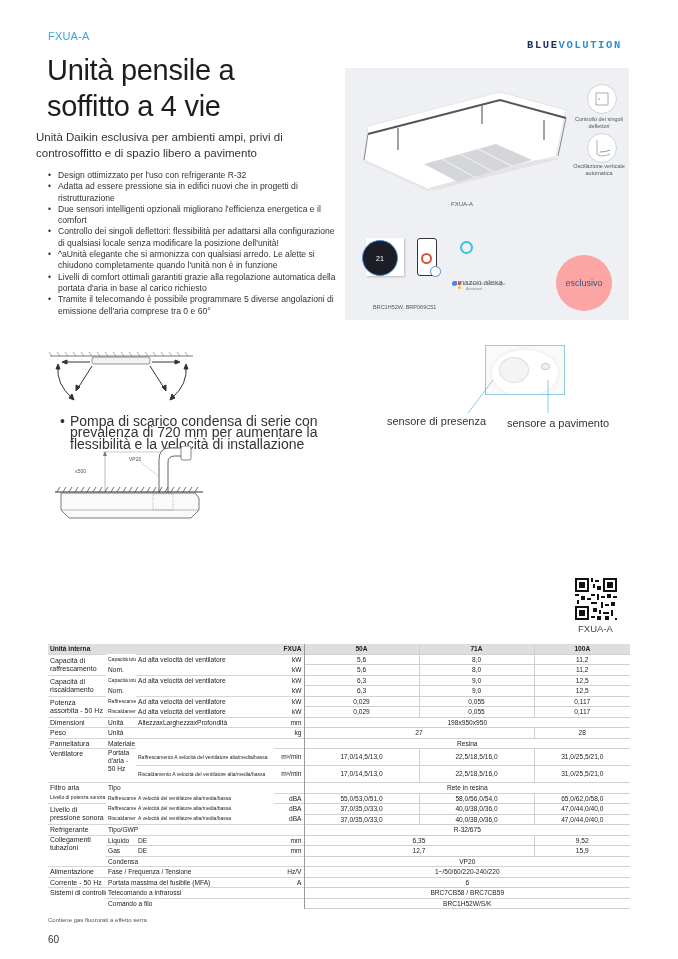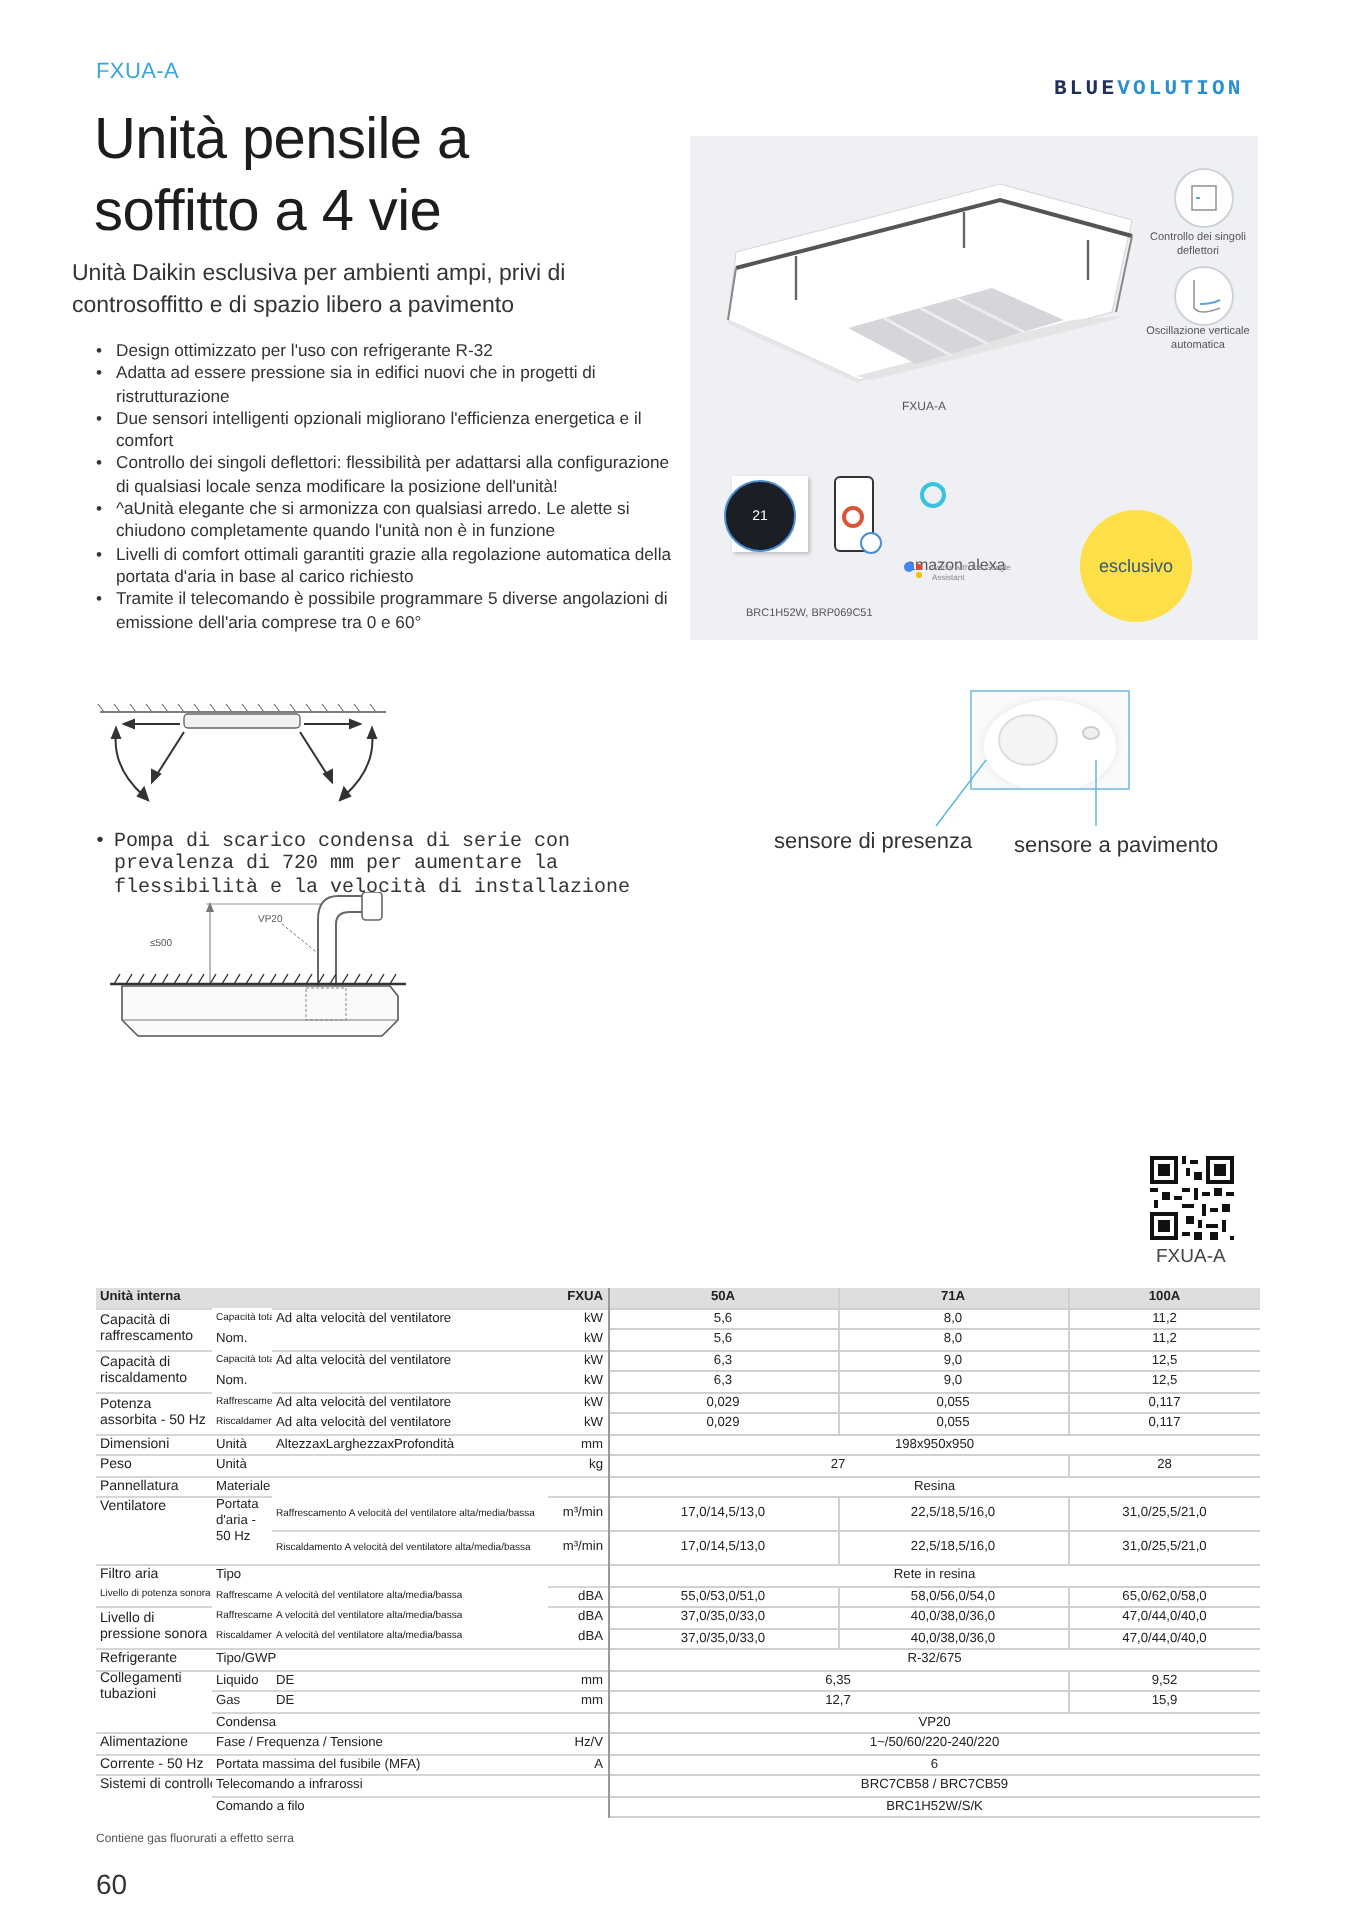--- a/index.html
+++ b/index.html
@@ -12,32 +12,32 @@
   .brand { left: 527px; top: 39px; font-size: 10.5px; font-weight: bold; letter-spacing: 1.6px; color: #1e2f5a; font-family: Liberation Mono, monospace; }
   .brand .blue { color: #2a8fd1; }
 
   .title { left: 47px; top: 52px; width: 290px; font-size: 29px; line-height: 36px; font-weight: normal; color: #1d1d1d; letter-spacing: -0.3px; }
   .subtitle { left: 36px; top: 129px; width: 300px; font-size: 11.5px; line-height: 16px; color: #333; }
 
   .bullets { left: 48px; top: 170px; width: 290px; list-style: none; font-size: 8.6px; line-height: 11.3px; color: #333; }
   .bullets li { position: relative; padding-left: 10px; }
   .bullets li::before { content: "•"; position: absolute; left: 0; top: 0; }
 
-  .bullet2 { left: 47px; top: 416px; width: 290px; list-style: none; font-size: 10px; line-height: 11.3px; color: #333; font-family: Liberation Mono, monospace; }
+  .bullet2 { left: 60px; top: 416px; width: 290px; list-style: none; font-size: 14px; line-height: 11.3px; color: #333; }
   .bullet2 li { position: relative; padding-left: 10px; }
   .bullet2 li::before { content: "•"; position: absolute; left: 0; top: 0; }
 
   
   .panel { left: 345px; top: 68px; width: 284px; height: 252px; background: #eef0f3; }
   .feature-icon { width: 30px; height: 30px; border-radius: 50%; background: #fff; border: 1px solid #cfd3d8; }
   .feature-label { font-size: 5.5px; color: #555; text-align: center; line-height: 6.5px; }
   .unit-caption { left: 451px; top: 201px; font-size: 6px; color: #555; }
   .remote-caption { left: 373px; top: 304px; font-size: 5.5px; color: #555; }
   .alexa-text { left: 453px; top: 278px; font-size: 8px; color: #555; }
-  .exclusive { left: 540px; top: 255px; width: 56px; height: 56px; border-radius: 50%; background: #fde047; color: #35587a; font-size: 9px; display: flex; align-items: center; justify-content: center; }
+  .exclusive { left: 556px; top: 255px; width: 56px; height: 56px; border-radius: 50%; background: #fca5a5; color: #35587a; font-size: 9px; display: flex; align-items: center; justify-content: center; }
 
   
   .sensor-box { left: 485px; top: 345px; width: 80px; height: 50px; border: 1px solid #8fcbe3; background: #fafafa; overflow: hidden; }
   .sensor-label { font-size: 11px; color: #333; }
 
   
   .qr { left: 575px; top: 578px; width: 42px; height: 42px; }
   .qr-label { left: 578px; top: 623px; font-size: 9.5px; color: #444; }
 
   
@@ -46,21 +46,21 @@
   .spec thead td { background: #dedede; font-weight: bold; height: 10px; }
   .spec td.lbl { font-size: 7px; }
   .spec td.sub { font-size: 6.6px; }
   .spec td.tiny { font-size: 5px; }
   .spec td.unit { text-align: right; font-size: 6.6px; border-right: 1px solid #9a9a9a; }
   .spec td.v { text-align: center; border-bottom: 1px solid #d0d0d0; border-left: 1px solid #d0d0d0; }
   .spec tr.gline td.lbl, .spec tr.gline td.sub, .spec tr.gline td.unit { border-top: 1px solid #d6d6d6; }
   .spec .wrap { white-space: normal; line-height: 8px; }
 
   .footnote { left: 48px; top: 917px; font-size: 6px; color: #555; }
-  .page-num { left: 48px; top: 934px; font-size: 14px; color: #333; }
+  .page-num { left: 48px; top: 934px; font-size: 10px; color: #333; }
 </style>
 </head>
 <body>
 
 <div class="abs model-tag">FXUA-A</div>
 <div class="abs brand"><span>BLUE</span><span class="blue">VOLUTION</span></div>
 
 <h1 class="abs title">
   <span>Unità pensile a</span><br>
   <span>soffitto a 4 vie</span>

